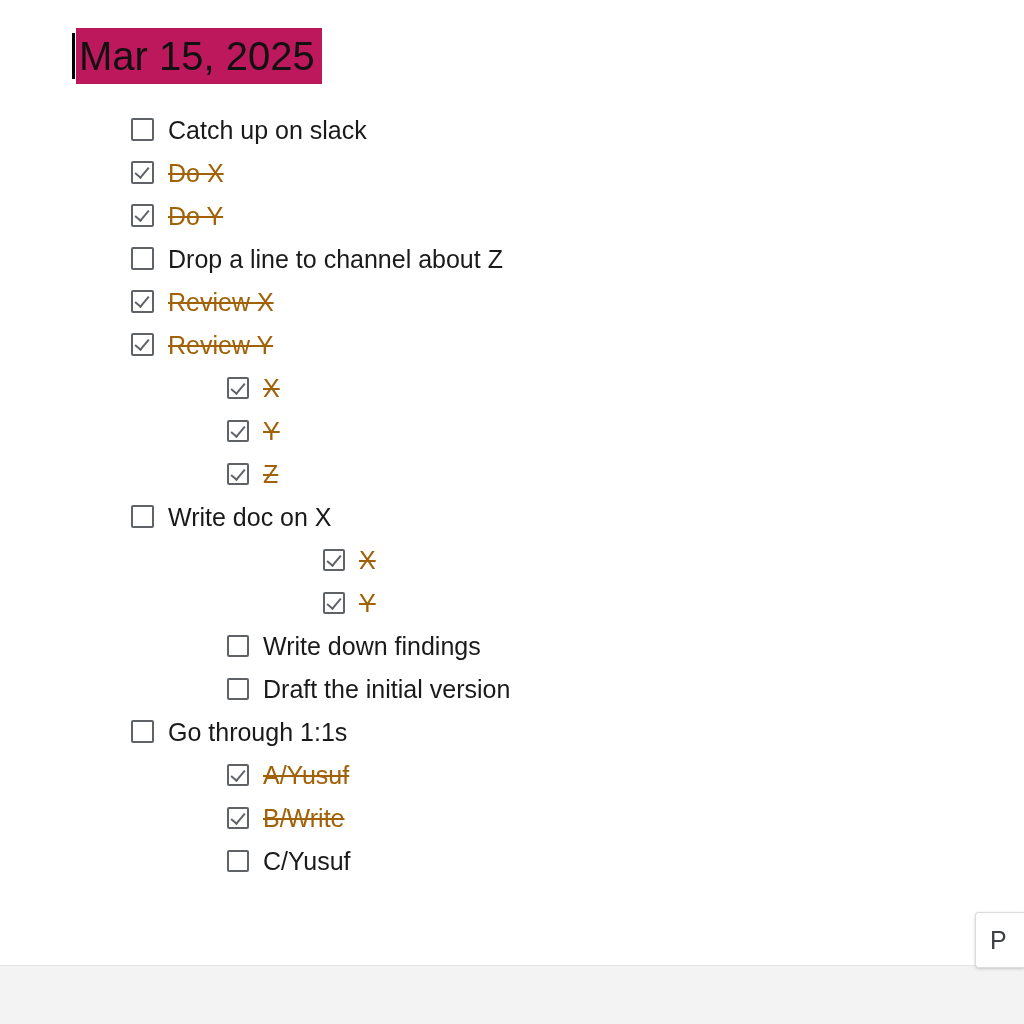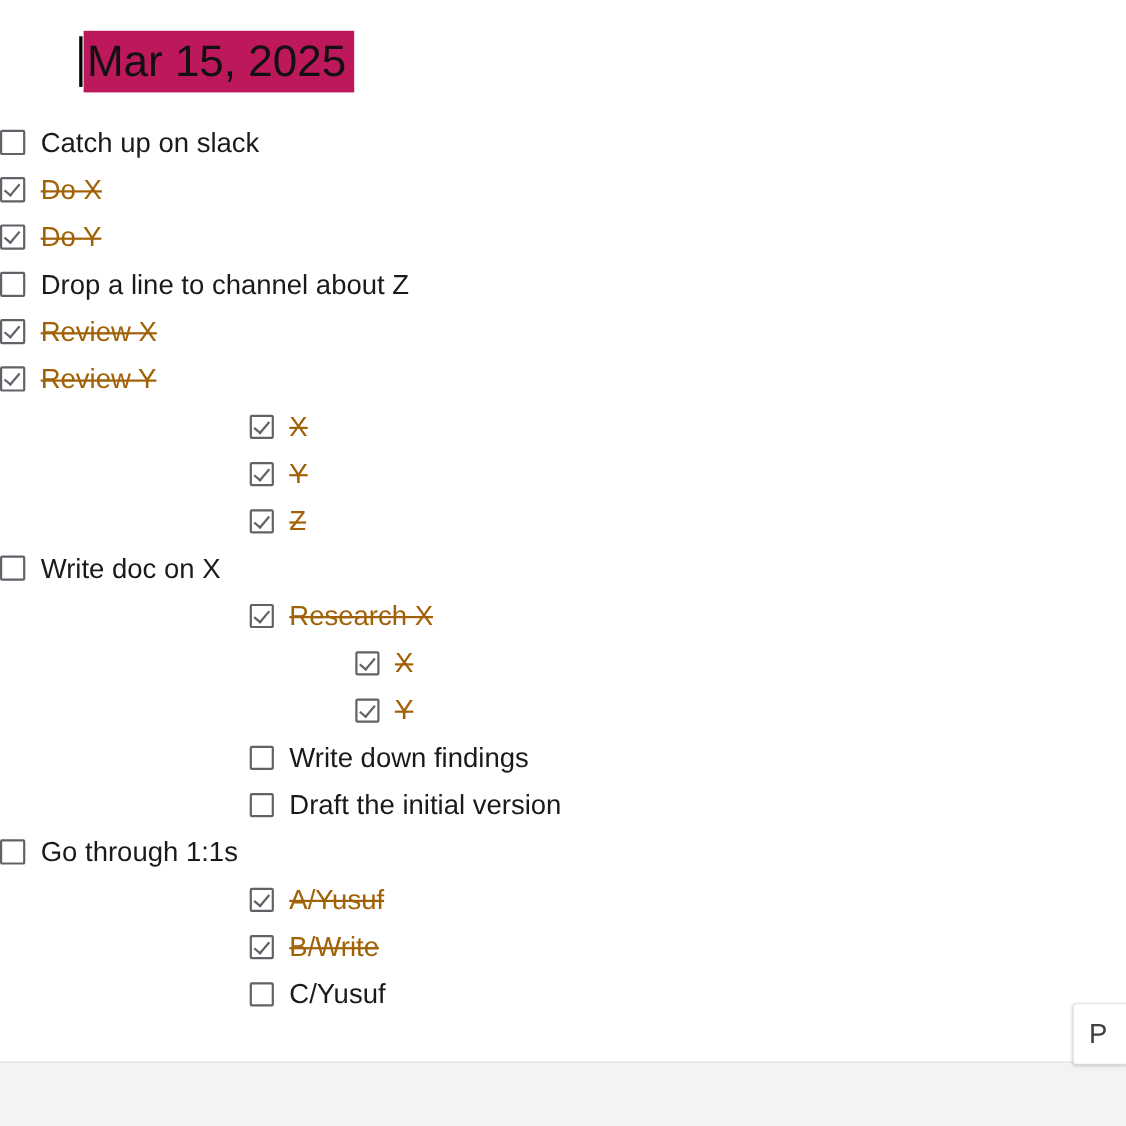--- a/index.html
+++ b/index.html
@@ -86,21 +86,21 @@
     margin-left: 14px;
     white-space: nowrap;
   }
   .label.done {
     color: #a16207;
     text-decoration: line-through;
     text-decoration-thickness: 2px;
   }
 
   
-  .lvl0 { }
+  .lvl0 { padding-left: 131px; }
   .lvl1 { padding-left: 227px; }
   .lvl2 { padding-left: 323px; }
 
   
   .lvl1 .box, .lvl2 .box { width: 22px; height: 22px; }
 
   
   .bottom-bar {
     position: absolute;
     left: 0;
@@ -177,24 +177,20 @@
         <div class="label done">Y</div>
       </div>
       <div class="item lvl1">
         <div class="box checked"></div>
         <div class="label done">Z</div>
       </div>
       <div class="item lvl0">
         <div class="box"></div>
         <div class="label">Write doc on X</div>
       </div>
-      <div class="item lvl1">
-        <div class="box checked"></div>
-        <div class="label done">Research X</div>
-      </div>
       <div class="item lvl2">
         <div class="box checked"></div>
         <div class="label done">X</div>
       </div>
       <div class="item lvl2">
         <div class="box checked"></div>
         <div class="label done">Y</div>
       </div>
       <div class="item lvl1">
         <div class="box"></div>

